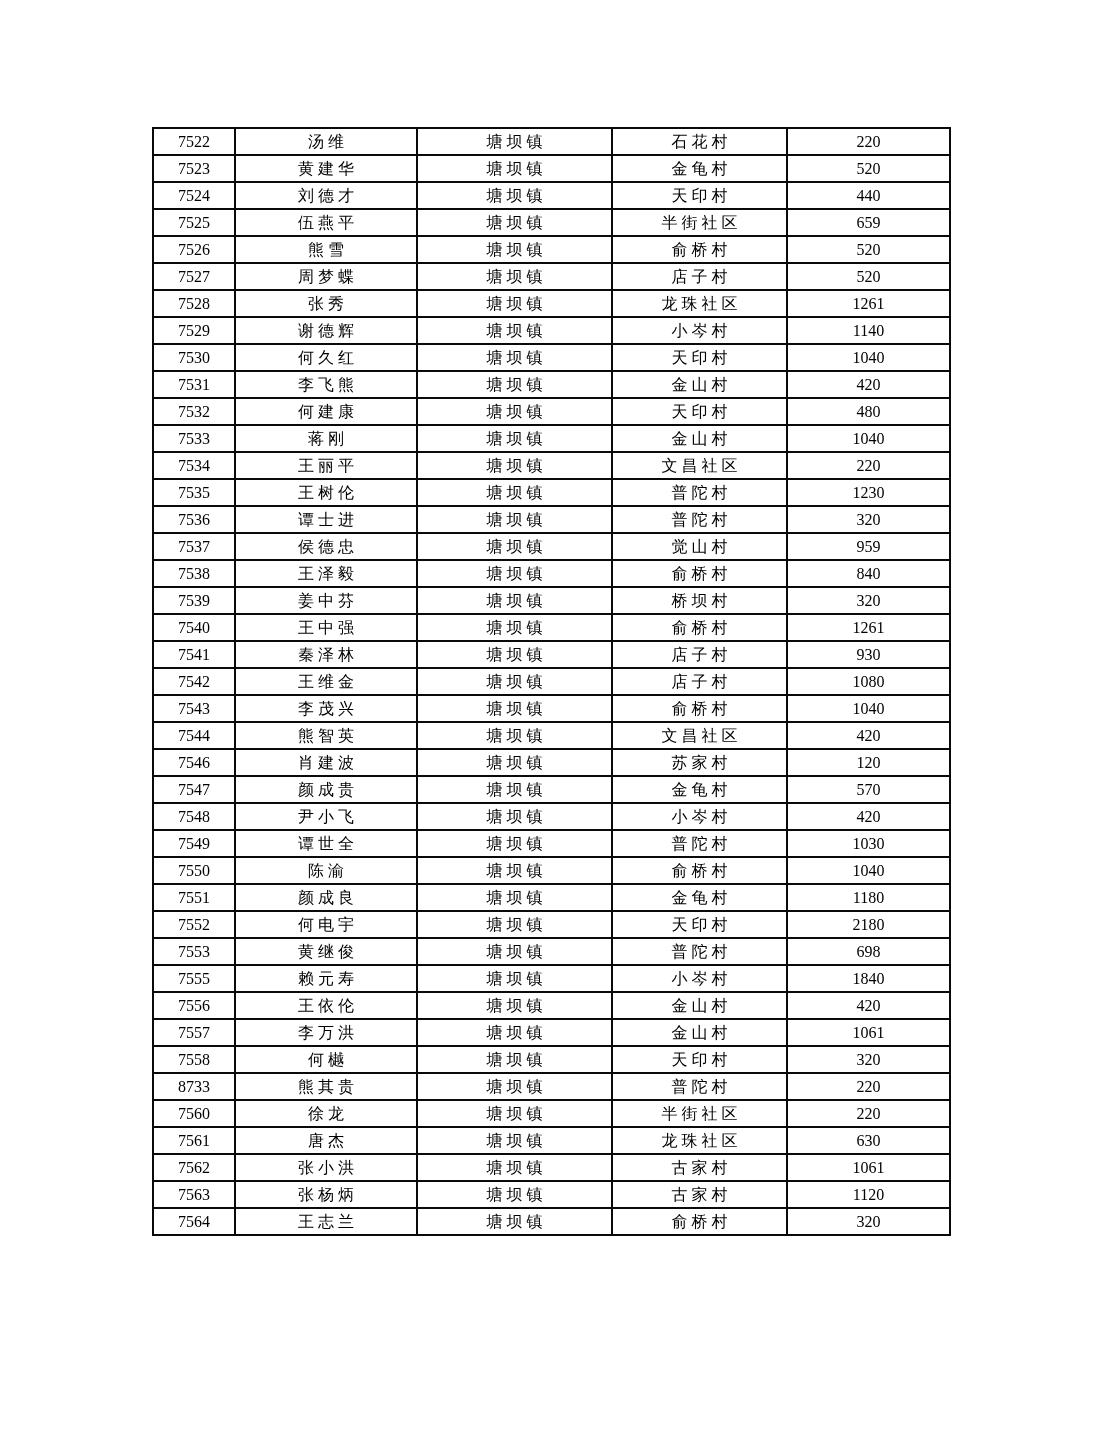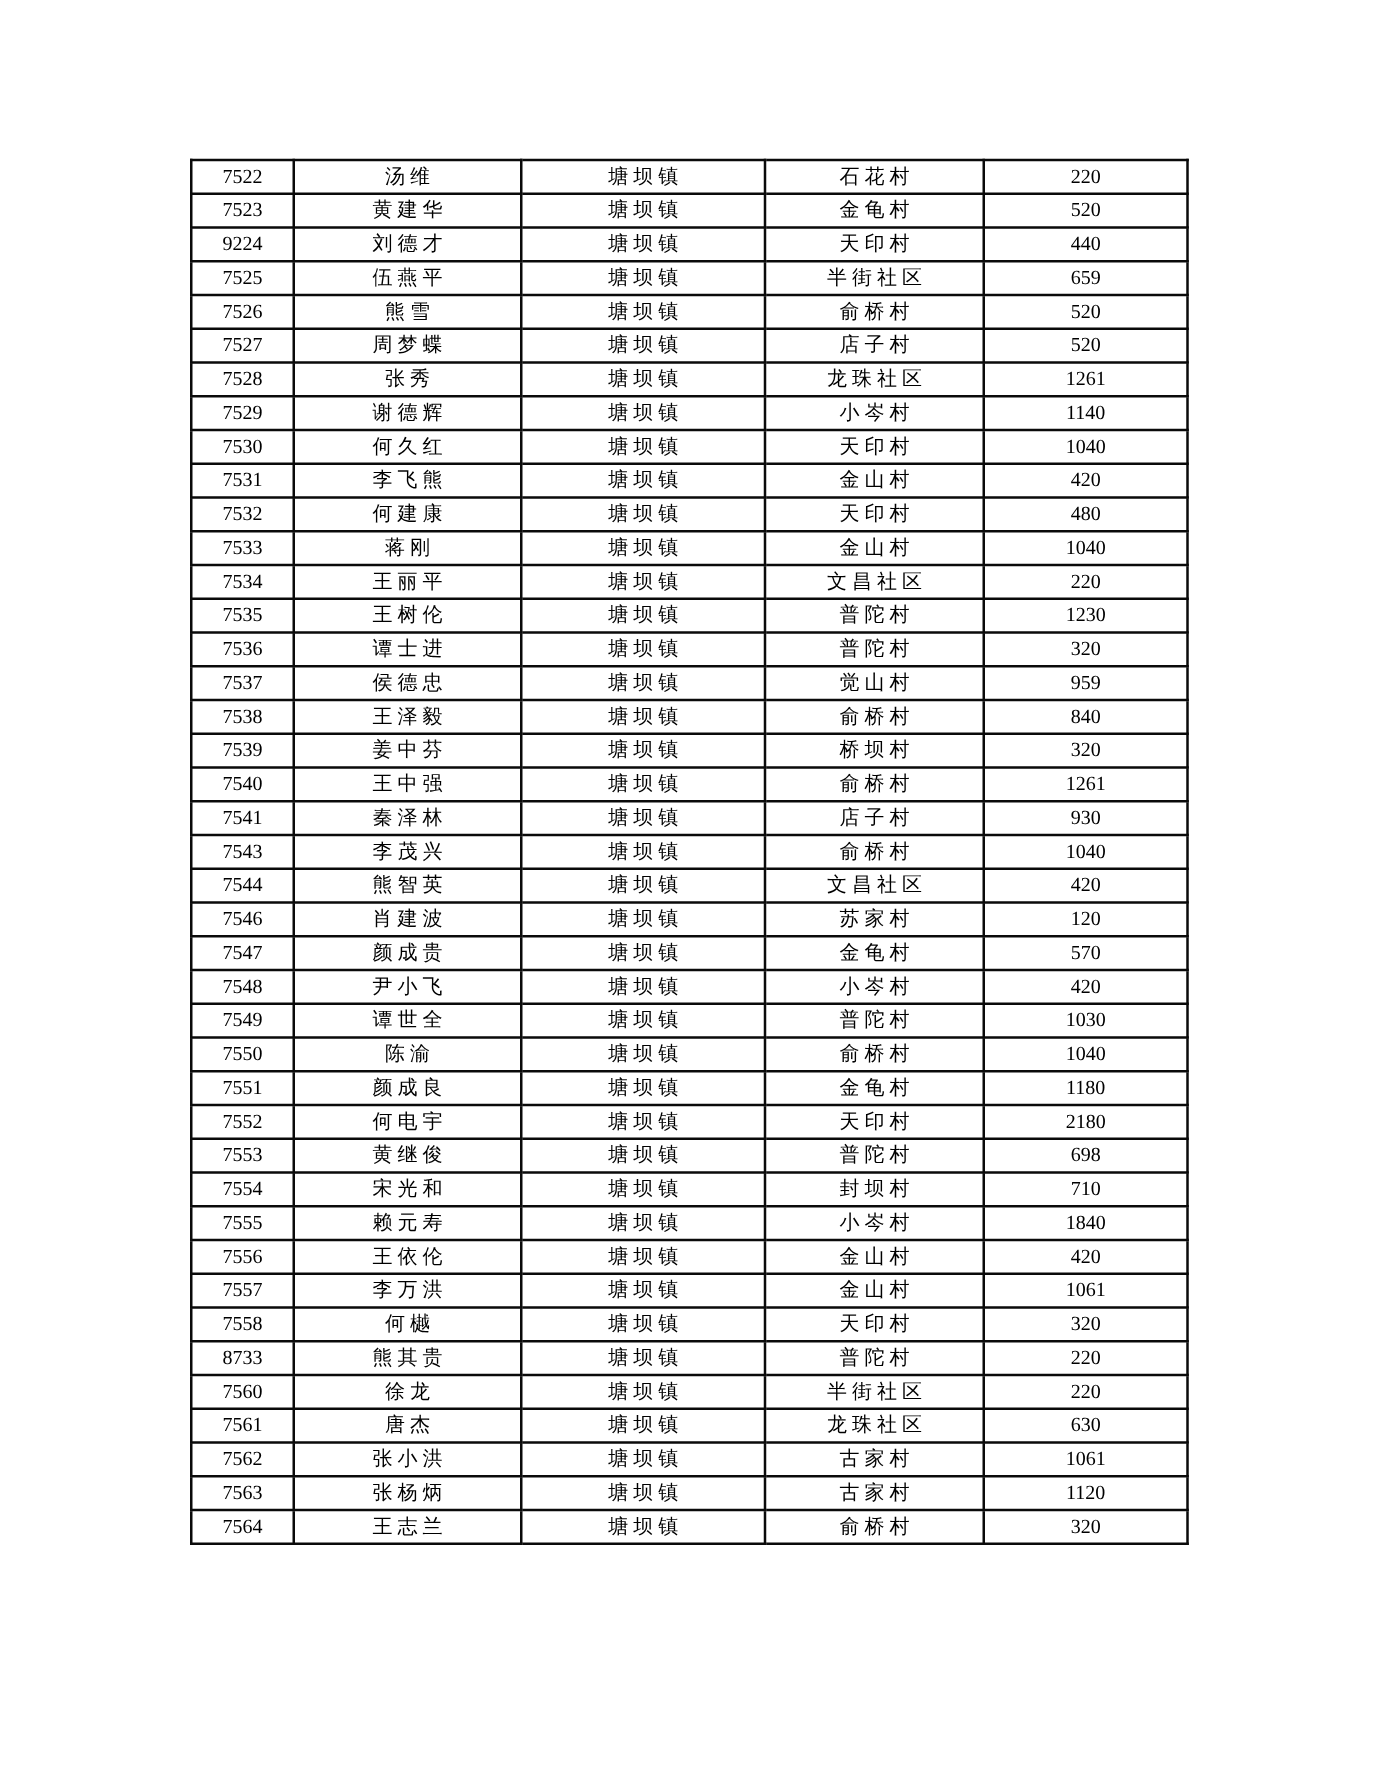--- a/index.html
+++ b/index.html
@@ -74,21 +74,21 @@
             <td class="col-amount">220</td>
           </tr>
           <tr>
             <td class="col-id">7523</td>
             <td class="col-name">黄建华</td>
             <td class="col-town">塘坝镇</td>
             <td class="col-village">金龟村</td>
             <td class="col-amount">520</td>
           </tr>
           <tr>
-            <td class="col-id">9224</td>
+            <td class="col-id">7524</td>
             <td class="col-name">刘德才</td>
             <td class="col-town">塘坝镇</td>
             <td class="col-village">天印村</td>
             <td class="col-amount">440</td>
           </tr>
           <tr>
             <td class="col-id">7525</td>
             <td class="col-name">伍燕平</td>
             <td class="col-town">塘坝镇</td>
             <td class="col-village">半街社区</td>
@@ -200,20 +200,27 @@
             <td class="col-amount">1261</td>
           </tr>
           <tr>
             <td class="col-id">7541</td>
             <td class="col-name">秦泽林</td>
             <td class="col-town">塘坝镇</td>
             <td class="col-village">店子村</td>
             <td class="col-amount">930</td>
           </tr>
           <tr>
+            <td class="col-id">7542</td>
+            <td class="col-name">王维金</td>
+            <td class="col-town">塘坝镇</td>
+            <td class="col-village">店子村</td>
+            <td class="col-amount">1080</td>
+          </tr>
+          <tr>
             <td class="col-id">7543</td>
             <td class="col-name">李茂兴</td>
             <td class="col-town">塘坝镇</td>
             <td class="col-village">俞桥村</td>
             <td class="col-amount">1040</td>
           </tr>
           <tr>
             <td class="col-id">7544</td>
             <td class="col-name">熊智英</td>
             <td class="col-town">塘坝镇</td>
@@ -268,27 +275,20 @@
             <td class="col-town">塘坝镇</td>
             <td class="col-village">天印村</td>
             <td class="col-amount">2180</td>
           </tr>
           <tr>
             <td class="col-id">7553</td>
             <td class="col-name">黄继俊</td>
             <td class="col-town">塘坝镇</td>
             <td class="col-village">普陀村</td>
             <td class="col-amount">698</td>
-          </tr>
-          <tr>
-            <td class="col-id">7554</td>
-            <td class="col-name">宋光和</td>
-            <td class="col-town">塘坝镇</td>
-            <td class="col-village">封坝村</td>
-            <td class="col-amount">710</td>
           </tr>
           <tr>
             <td class="col-id">7555</td>
             <td class="col-name">赖元寿</td>
             <td class="col-town">塘坝镇</td>
             <td class="col-village">小岑村</td>
             <td class="col-amount">1840</td>
           </tr>
           <tr>
             <td class="col-id">7556</td>

